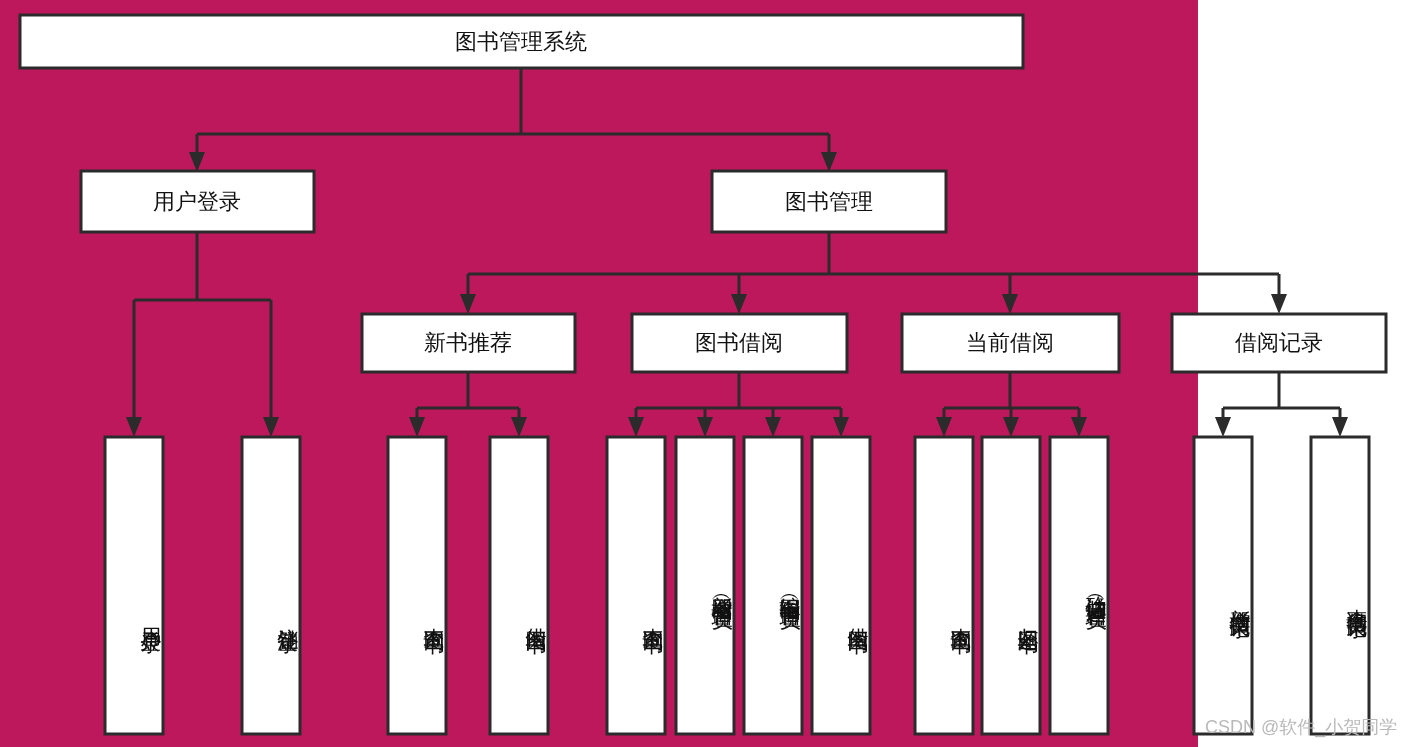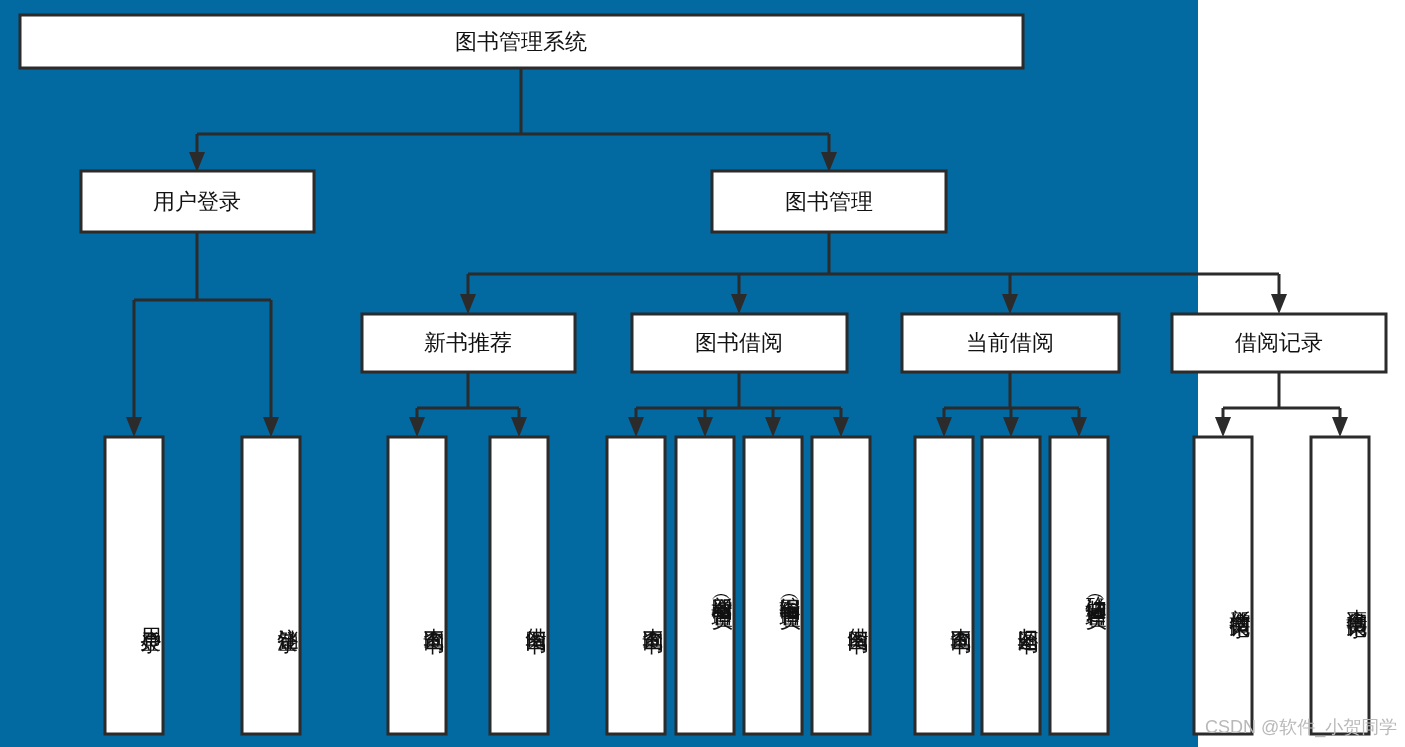--- a/index.html
+++ b/index.html
@@ -12,21 +12,21 @@
     width: 1405px;
     height: 747px;
     font-family: "Liberation Sans", "DejaVu Sans", sans-serif;
     overflow: hidden;
     position: relative;
   }
   #diagram-root {
     position: relative;
     width: 1198px;
     height: 747px;
-    background: #0369a1;
+    background: #be185d;
   }
   svg#diagram-svg {
     position: absolute;
     left: 0;
     top: 0;
     width: 1405px;
     height: 747px;
   }
   .node-box {
     fill: #ffffff;

